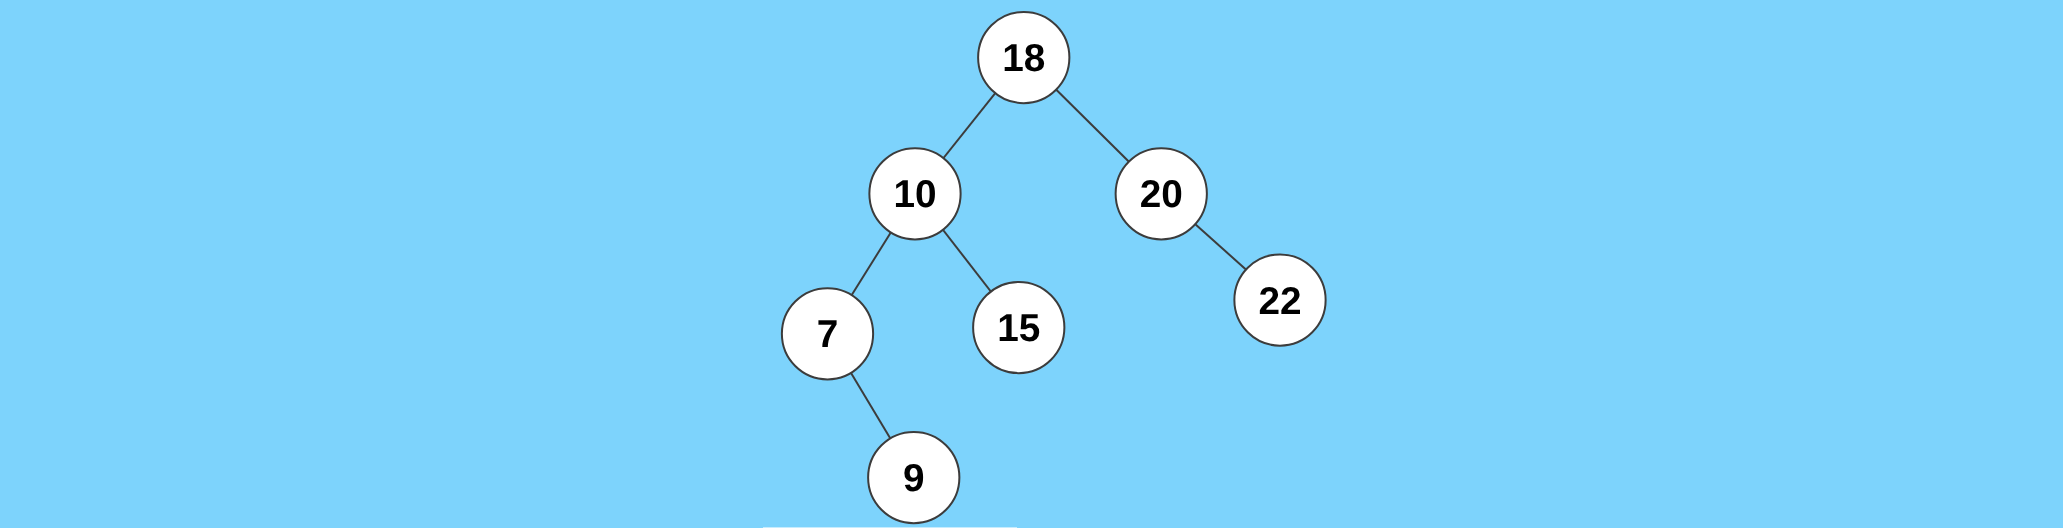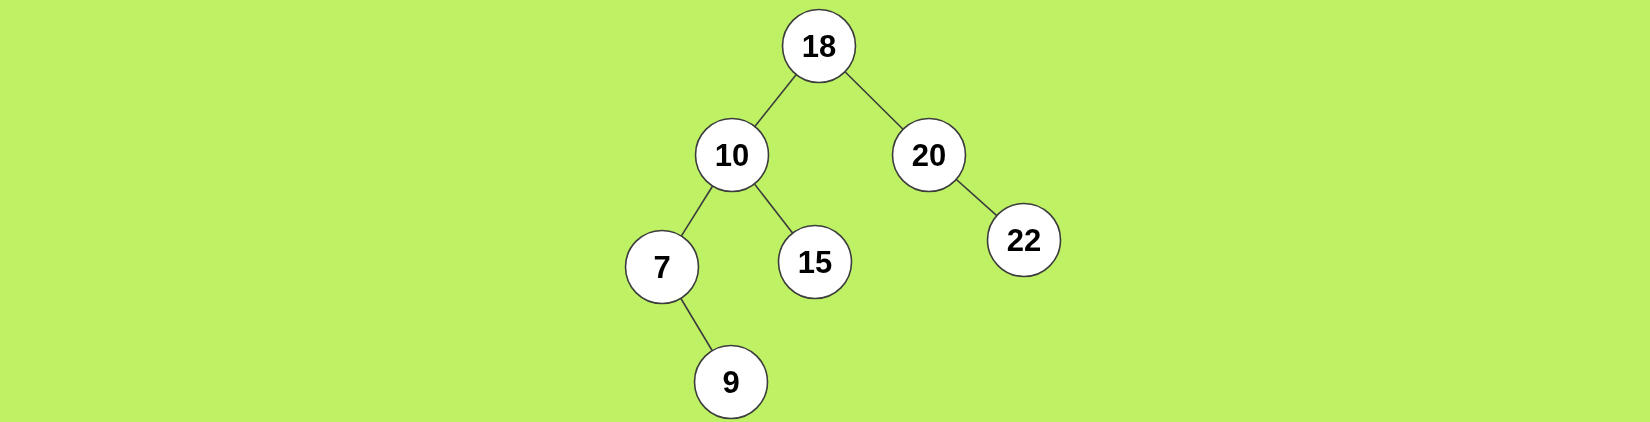--- a/index.html
+++ b/index.html
@@ -5,21 +5,21 @@
   html, body {
     margin: 0;
     padding: 0;
     background: #ffffff;
     font-family: "Liberation Sans", sans-serif;
   }
   .canvas {
     position: relative;
     width: 1650px;
     height: 422px;
-    background: #bef264;
+    background: #7dd3fc;
     overflow: hidden;
   }
   svg.tree {
     display: block;
     width: 1650px;
     height: 422px;
   }
   svg.tree text {
     font-family: "Liberation Sans", "DejaVu Sans", sans-serif;
     font-weight: bold;

